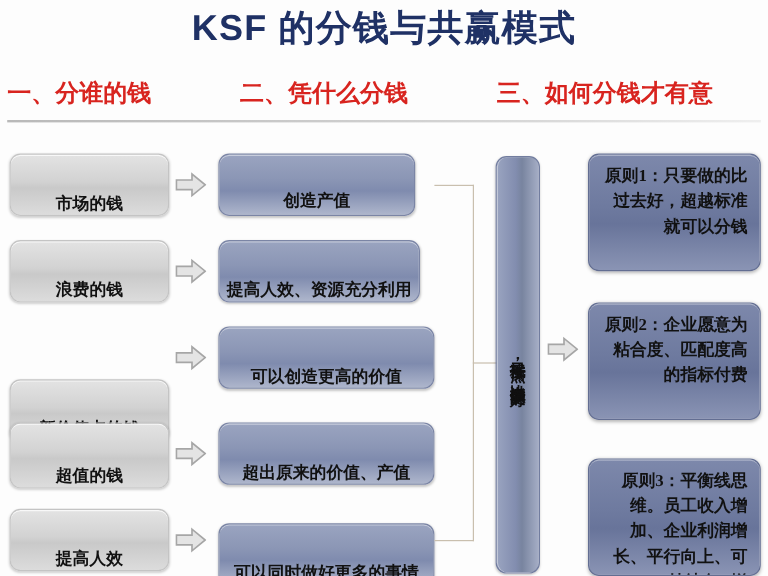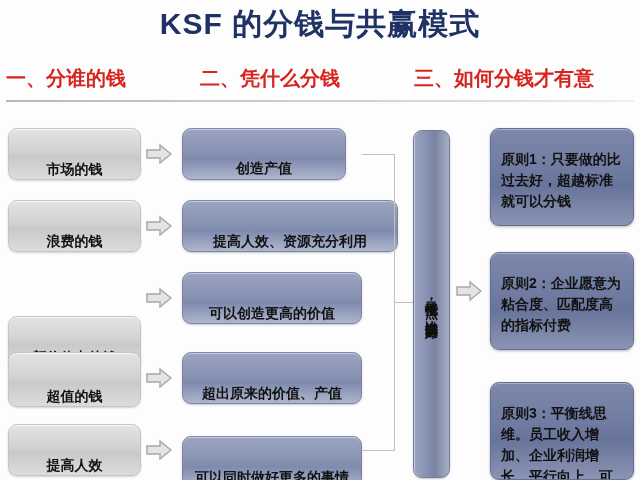--- a/index.html
+++ b/index.html
@@ -91,24 +91,25 @@
     box-shadow: 0 1px 2px rgba(0,0,0,0.22), inset 0 1px 0 rgba(255,255,255,0.45);
     font-size: 14px;
   }
 
   
   .box-deep {
     background: linear-gradient(to bottom, #7d88ab 0%, #6e7a9f 45%, #68749a 60%, #8a94b4 100%);
     border: 1px solid #636e92;
     box-shadow: 0 1px 3px rgba(0,0,0,0.28), inset 0 1px 0 rgba(255,255,255,0.35);
     font-size: 14px;
-    padding: 20px 10px;
+    padding: 8px 10px;
     align-items: flex-start;
     justify-content: flex-start;
-    text-align: left;
+    text-align: right;
+    font-family: Liberation Serif, serif;
   }
   .box-deep .txt {
     width: 100%;
     line-height: 1.5;
   }
 
   
   #vbar {
     position: absolute;
     left: 413px;
@@ -189,21 +190,21 @@
   <svg class="arrow" style="left:146px; top:367px;" viewBox="0 0 26 22">
     <polygon points="1,7 14,7 14,2 25,11 14,20 14,15 1,15" fill="#e4e4e4" stroke="#a6a6a6" stroke-width="1.4"></polygon>
   </svg>
   <svg class="arrow" style="left:146px; top:439px;" viewBox="0 0 26 22">
     <polygon points="1,7 14,7 14,2 25,11 14,20 14,15 1,15" fill="#e4e4e4" stroke="#a6a6a6" stroke-width="1.4"></polygon>
   </svg>
 
   <div class="box box-blue" style="left:182px; top:128px; width:164px; height:52px;font-family:Liberation Mono, monospace;">
     <span>创造产值</span>
   </div>
-  <div class="box box-blue" style="left:182px; top:200px; width:216px; height:52px;">
+  <div class="box box-blue" style="left:182px; top:200px; width:168px; height:52px;">
     <span>提高人效、资源充分利用</span>
   </div>
   <div class="box box-blue" style="left:182px; top:272px; width:180px; height:52px;">
     <span>可以创造更高的价值</span>
   </div>
   <div class="box box-blue" style="left:182px; top:352px; width:180px; height:52px;">
     <span>超出原来的价值、产值</span>
   </div>
   <div class="box box-blue" style="left:182px; top:436px; width:180px; height:52px;">
     <span>可以同时做好更多的事情</span>

